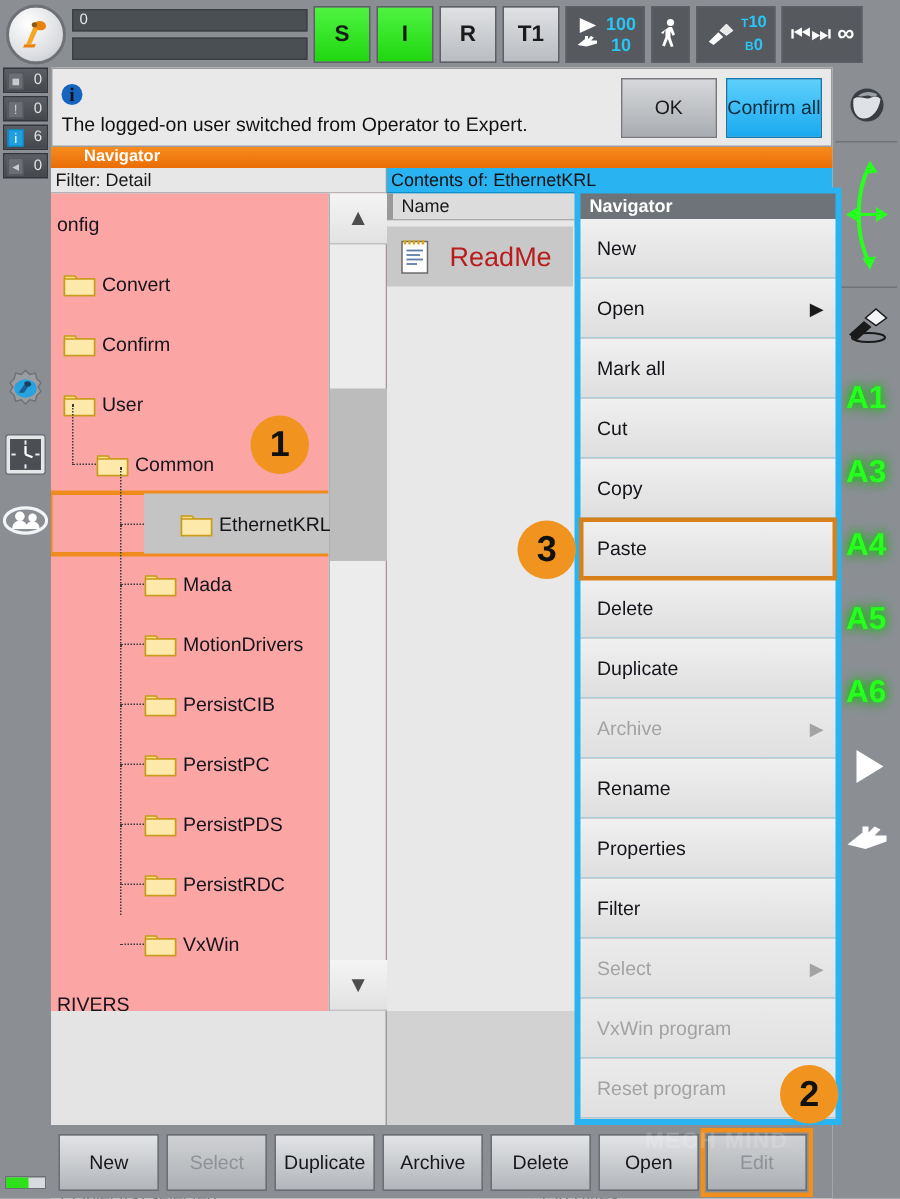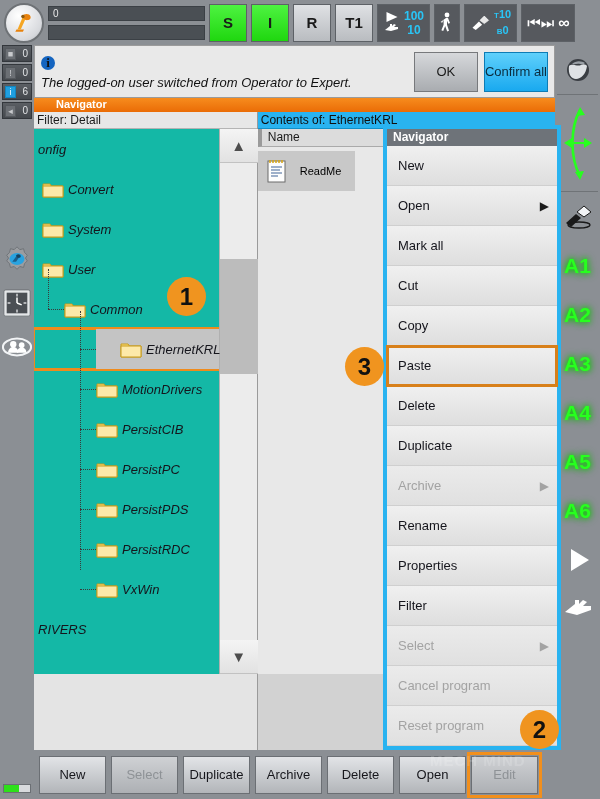--- a/index.html
+++ b/index.html
@@ -118,21 +118,21 @@
   #notify .nbody { flex: 1; padding: 3px 6px 0 6px; }
   .nrow1 { display: flex; align-items: center; gap: 6px; }
   .ico-info {
     width: 14px; height: 14px; border-radius: 50%;
     background: #1565c0; color: #fff;
     font-size: 11px; font-weight: bold;
     display: flex; align-items: center; justify-content: center;
     font-family: "Liberation Serif", serif;
   }
   .nrow1 span { font-size: 13px; color: #111; }
-  .nrow2 { font-size: 13px; color: #111; padding-top: 5px; font-style: italic;}
+  .nrow2 { font-size: 13px; color: #111; padding-top: 5px;}
   .nbtn {
     height: 40px; min-width: 64px; margin-right: 6px;
     border: 1px solid #77797c;
     background: linear-gradient(#d6d8db, #a9acb0);
     font-size: 13px; color: #1a1a1a;
     display: flex; align-items: center; justify-content: center;
   }
   .nbtn.blue {
     background: linear-gradient(#5fd0fb, #19a9ef);
     border: 1px solid #0d7cb5; color: #0a2b3d;
@@ -149,23 +149,22 @@
     padding-left: 22px; line-height: 13px;
   }
   #navcols { display: flex; height: 638px; }
 
   .filterbar {
     height: 17px; background: #e7e7e7; border-bottom: 1px solid #b4b4b4;
     font-size: 12px; color: #1a1a1a; padding-left: 3px; line-height: 16px;
   }
   #leftpane { width: 231px; background: #e4e4e4; border-right:1px solid #9a9a9a; position: relative;}
   #tree {
-    height: 545px; background: #14b8a6; position: relative;
+    height: 545px; background: #fca5a5; position: relative;
     overflow: hidden;
-    font-style: italic;
   }
   .trow {
     height: 40px; display: flex; align-items: center;
     font-size: 13px; color: #15151c; position: relative;
   }
   .trow .lbl { padding-left: 4px; white-space: nowrap; }
   .folder { width: 22px; height: 17px; flex: 0 0 auto; position: relative;}
   .folder svg { width: 22px; height: 17px; display:block;}
   .tline-v { position:absolute; border-left: 1px dotted #3a3a3a; }
   .tline-h { position:absolute; border-top: 1px dotted #3a3a3a; }
@@ -197,21 +196,21 @@
   .namehdr {
     height: 18px; background: #dcdcdc; border-bottom: 1px solid #aaa;
     font-size: 12px; color: #1a1a1a; padding-left: 6px; line-height: 17px;
     border-left: 4px solid #9a9a9a;
   }
   #filelist { height: 527px; background: #e8e8e8; padding-top: 4px; }
   .frow { height: 40px; display:flex; align-items:center; }
   .frow .fsel { background:#c8c8c8; height:40px; display:flex;align-items:center; padding-right:14px;}
   .frow .ficon { width: 24px; margin: 0 4px 0 8px; }
   .frow .ficon svg { width: 22px; height: 26px; display:block;}
-  .frow .flbl { font-size: 11px; color: #000000; padding-left: 6px;}
+  .frow .flbl { font-size: 18px; color: #b91c1c; padding-left: 6px;}
 
   
   #pagerow { display:flex; height: 38px; }
   .pg { height:38px; display:flex; }
   .pgbtn { width:40px; background: linear-gradient(#f3f3f3,#e4e4e4); border-right:1px solid #c4c4c4;
            display:flex;align-items:center;justify-content:center;font-size:15px;color:#3f3f3f;}
   .pgtrack { background:#ececec; border-right:1px solid #c4c4c4;}
   .pgthumb { background:#c6c6c6; border-right:1px solid #c4c4c4;}
 
   #statusrow { display:flex; height: 19px; background:#e7e7e7; border-top:1px solid #b4b4b4;}
@@ -414,21 +413,20 @@
   </div>
   <div class="rr-sep"></div>
   <div class="rr-cell">
     <svg viewBox="0 0 30 24">
       <path d="M3 18 L13 9 L18 13 L8 22z" fill="#1a1a1a"></path>
       <path d="M14 7 L21 1 L28 7 L21 12z" fill="#f2f4f6" stroke="#1a1a1a" stroke-width="1"></path>
       <ellipse cx="16" cy="20" rx="11" ry="3" fill="none" stroke="#1a1a1a" stroke-width="1.4"></ellipse>
     </svg>
   </div>
   <div class="rr-cell rr-axis">A1</div>
-  <div class="rr-cell rr-axis">A2</div>
   <div class="rr-cell rr-axis">A3</div>
   <div class="rr-cell rr-axis">A4</div>
   <div class="rr-cell rr-axis">A5</div>
   <div class="rr-cell rr-axis">A6</div>
   <div class="rr-cell">
     <svg viewBox="0 0 30 30">
       <path d="M8 4 L26 15 L8 26z" fill="#ffffff"></path>
     </svg>
   </div>
   <div class="rr-cell">
@@ -472,21 +470,21 @@
           <span class="lbl">Convert</span>
         </div>
 
         <div class="trow" style="padding-left:8px">
           <span class="folder">
             <svg viewBox="0 0 22 17">
                 <path d="M1 3 h7 l1.4 2 H21 v11 H1z" fill="#fbdc7a" stroke="#c79b1c"></path>
                 <path d="M1 5 h20 v11 H1z" fill="#fde9a9" stroke="#c79b1c"></path>
               </svg>
           </span>
-          <span class="lbl">System</span>
+          <span class="lbl">Confirm</span>
         </div>
 
         <div class="trow" style="padding-left:8px">
           <span class="folder">
             <svg viewBox="0 0 22 17">
                 <path d="M1 3 h7 l1.4 2 H21 v11 H1z" fill="#fbdc7a" stroke="#c79b1c"></path>
                 <path d="M1 5 h20 v11 H1z" fill="#fde9a9" stroke="#c79b1c"></path>
               </svg>
           </span>
           <span class="lbl">User</span>
@@ -512,20 +510,31 @@
             <span class="folder">
               <svg viewBox="0 0 22 17">
                   <path d="M1 3 h7 l1.4 2 H21 v11 H1z" fill="#fbdc7a" stroke="#c79b1c"></path>
                   <path d="M1 5 h20 v11 H1z" fill="#fde9a9" stroke="#c79b1c"></path>
                 </svg>
             </span>
             <span class="lbl">EthernetKRL</span>
           </span>
         </div>
 
+        <div class="trow" style="padding-left:62px">
+          <span class="tline-v" style="left:46px;top:-20px;height:40px"></span>
+          <span class="tline-h" style="left:46px;top:20px;width:16px"></span>
+          <span class="folder">
+            <svg viewBox="0 0 22 17">
+                <path d="M1 3 h7 l1.4 2 H21 v11 H1z" fill="#fbdc7a" stroke="#c79b1c"></path>
+                <path d="M1 5 h20 v11 H1z" fill="#fde9a9" stroke="#c79b1c"></path>
+              </svg>
+          </span>
+          <span class="lbl">Mada</span>
+        </div>
 
         <div class="trow" style="padding-left:62px">
           <span class="tline-v" style="left:46px;top:-20px;height:40px"></span>
           <span class="tline-h" style="left:46px;top:20px;width:16px"></span>
           <span class="folder">
             <svg viewBox="0 0 22 17">
                 <path d="M1 3 h7 l1.4 2 H21 v11 H1z" fill="#fbdc7a" stroke="#c79b1c"></path>
                 <path d="M1 5 h20 v11 H1z" fill="#fde9a9" stroke="#c79b1c"></path>
               </svg>
           </span>
@@ -696,21 +705,21 @@
     <span>Properties</span>
   </div>
   <div class="cmitem">
     <span>Filter</span>
   </div>
   <div class="cmitem disabled">
     <span>Select</span>
     <span class="arrow">▶</span>
   </div>
   <div class="cmitem disabled">
-    <span>Cancel program</span>
+    <span>VxWin program</span>
   </div>
   <div class="cmitem disabled">
     <span>Reset program</span>
   </div>
 </div>
 
 <div id="watermark">MECH MIND</div>
 <div id="bottombar">
   <div class="tbtn">New</div>
   <div class="tbtn disabled">Select</div>

